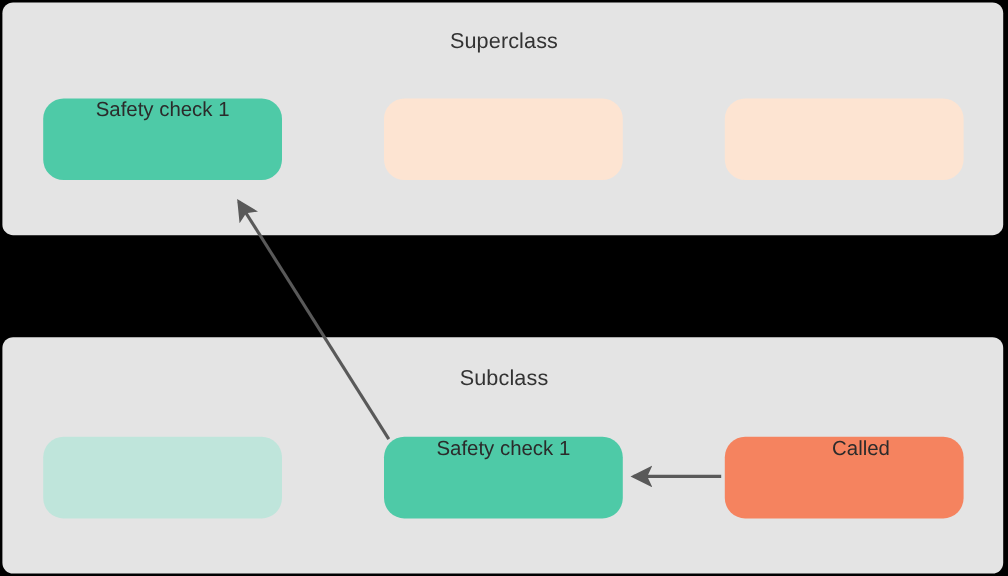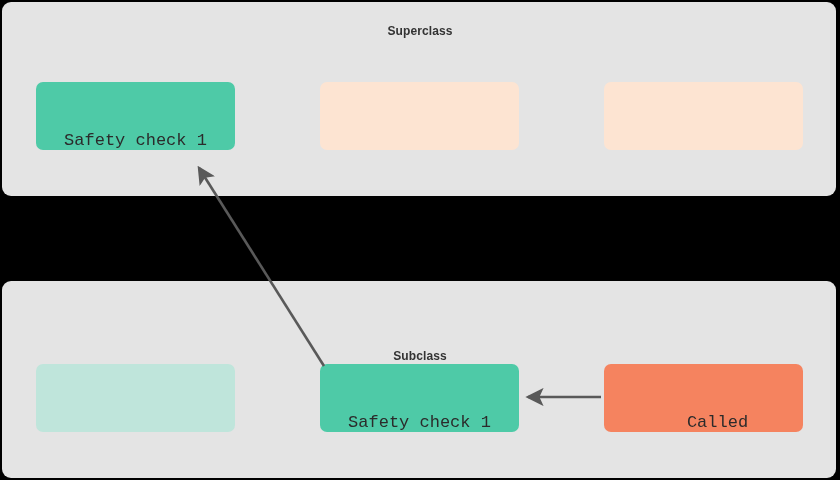--- a/index.html
+++ b/index.html
@@ -32,39 +32,38 @@
     top: 281px;
     width: 834px;
     height: 197px;
   }
 
   .panel-title {
     position: absolute;
     left: 0;
     width: 100%;
     text-align: center;
-    font-size: 12px;
-    font-weight: bold;
+    font-size: 18px;
+    font-weight: normal;
     color: #333333;
     letter-spacing: 0.1px;
   }
   #title-superclass { top: 24px; }
-  #title-subclass  { top: 305px; margin-top: 44px; }
+  #title-subclass  { top: 305px; }
 
   .node {
     position: absolute;
     height: 68px;
-    border-radius: 7px;
+    border-radius: 17px;
     display: flex;
-    align-items: flex-end;
+    align-items: flex-start;
     justify-content: center;
     font-size: 17px;
     color: #2b2b2b;
     box-sizing: border-box;
-    font-family: Liberation Mono, monospace;
   }
   .node-label {
     pointer-events: none;
     white-space: nowrap;
   }
 
   
   #node-sc-safety {
     left: 36px;  top: 82px;  width: 199px;
     background: #4ecaa7;

